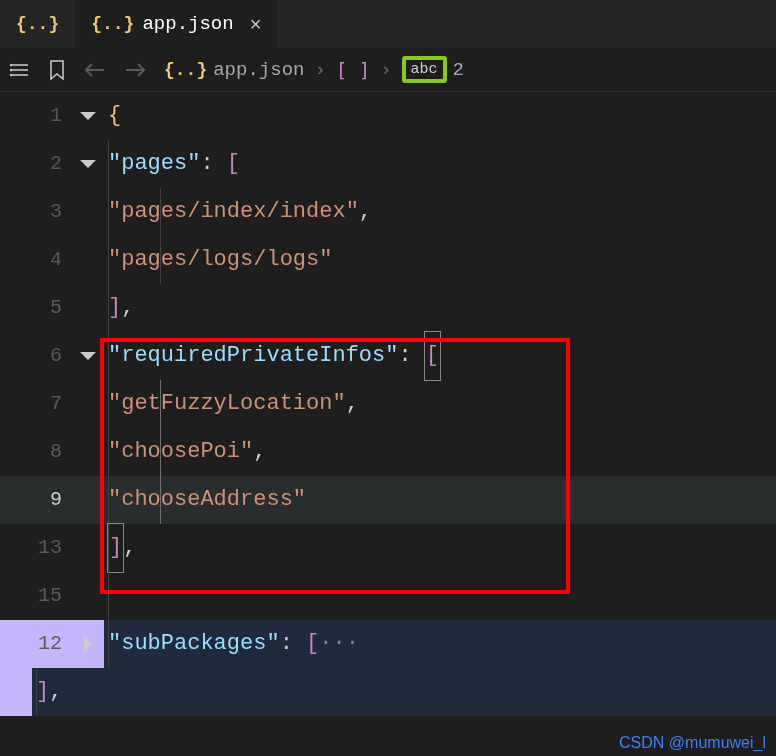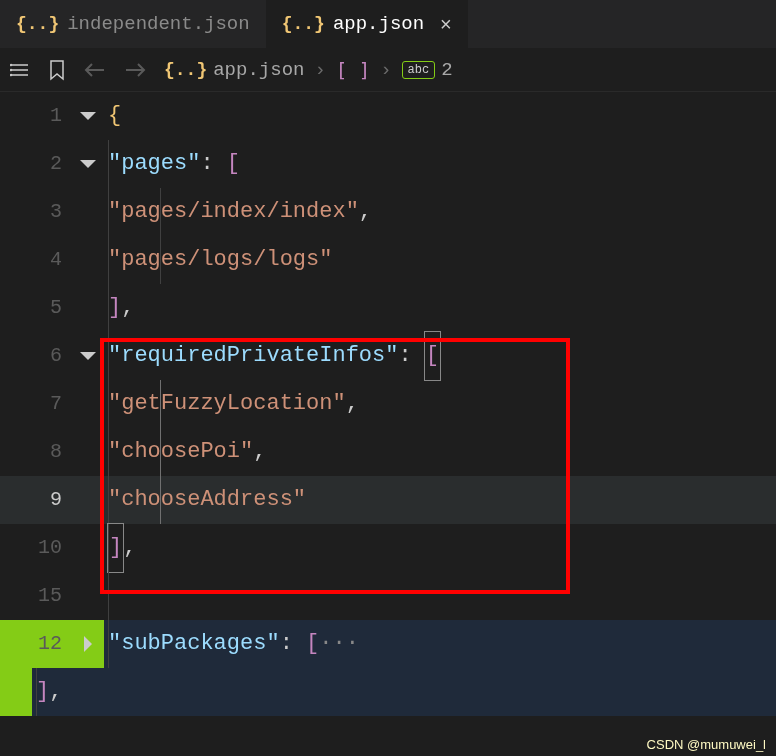--- a/index.html
+++ b/index.html
@@ -82,24 +82,24 @@
       color: #a8a8a8;
     }
     .breadcrumb-sep {
       color: #6a6a6a;
     }
     .brackets-icon {
       color: #c586c0;
       font-family: monospace;
     }
     .abc-badge {
-      border: 1px solid #84cc16;
+      border: 4px solid #84cc16;
       border-radius: 3px;
       padding: 1px 5px;
-      font-size: 12px;
+      font-size: 15px;
       color: #cccccc;
     }
     .editor {
       position: relative;
       font-size: 22px;
       line-height: 48px;
     }
     .line {
       display: flex;
       height: 48px;
@@ -137,21 +137,21 @@
     .tok-key { color: #9cdcfe; }
     .tok-string { color: #ce9178; }
     .tok-punct { color: #cccccc; }
     .line.highlighted {
       background: #2a2d2e;
     }
     .line.highlighted .code {
       background: #2a2d2e;
     }
     .line.folded-sub {
-      background: #84cc16;
+      background: #c4b5fd;
     }
     .line.folded-sub .code {
       background: #1f2a3a;
     }
     .indent-guide {
       position: absolute;
       top: 0;
       bottom: 0;
       width: 1px;
       background: #404040;
@@ -162,40 +162,39 @@
     .red-box {
       position: absolute;
       border: 4px solid #ff0000;
       pointer-events: none;
       z-index: 10;
     }
     .watermark {
       position: absolute;
       bottom: 4px;
       right: 10px;
-      color: #fef9c3;
-      font-size: 13px;
+      color: #3b82f6;
+      font-size: 16px;
       font-family: Arial, sans-serif;
     }
     .bracket-hl {
       border: 1px solid #888;
       padding: 0 1px;
       margin: 0 -1px;
     }
     .ellipsis-fold {
       color: #888;
     }
   </style>
 </head>
 <body>
 
 <div class="tabs">
   <div class="tab">
     <span class="json-braces">{..}</span>
-    <span class="tab-label">independent.json</span>
   </div>
   <div class="tab active">
     <span class="json-braces">{..}</span>
     <span class="tab-label">app.json</span>
     <span class="tab-close">×</span>
   </div>
 </div>
 
 <div class="toolbar">
   <span class="toolbar-icon">
@@ -302,21 +301,21 @@
     <div class="code"><div class="indent-guide" style="left:4px"></div><div class="indent-guide active" style="left:56px"></div>        <span class="tok-string">"choosePoi"</span><span class="tok-punct">,</span></div>
   </div>
 
   <div class="line highlighted">
     <div class="gutter active">9</div>
     <div class="fold-area"></div>
     <div class="code"><div class="indent-guide" style="left:4px"></div><div class="indent-guide active" style="left:56px"></div>        <span class="tok-string">"chooseAddress"</span></div>
   </div>
 
   <div class="line">
-    <div class="gutter">10</div>
+    <div class="gutter">13</div>
     <div class="fold-area"></div>
     <div class="code"><div class="indent-guide" style="left:4px"></div>    <span class="tok-bracket-purple bracket-hl">]</span><span class="tok-punct">,</span></div>
   </div>
 
   <div class="line">
     <div class="gutter">15</div>
     <div class="fold-area"></div>
     <div class="code"><div class="indent-guide" style="left:4px"></div></div>
   </div>
 

